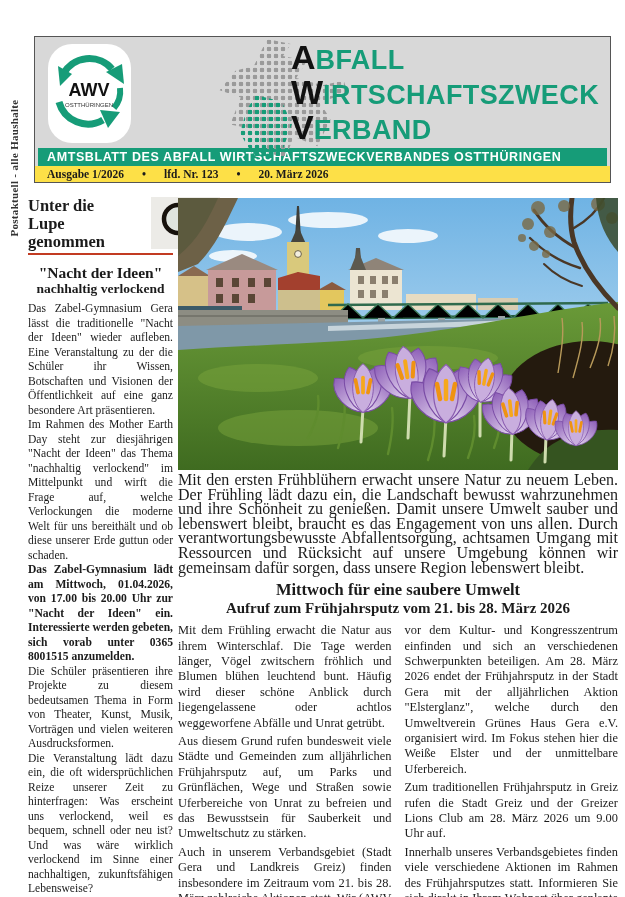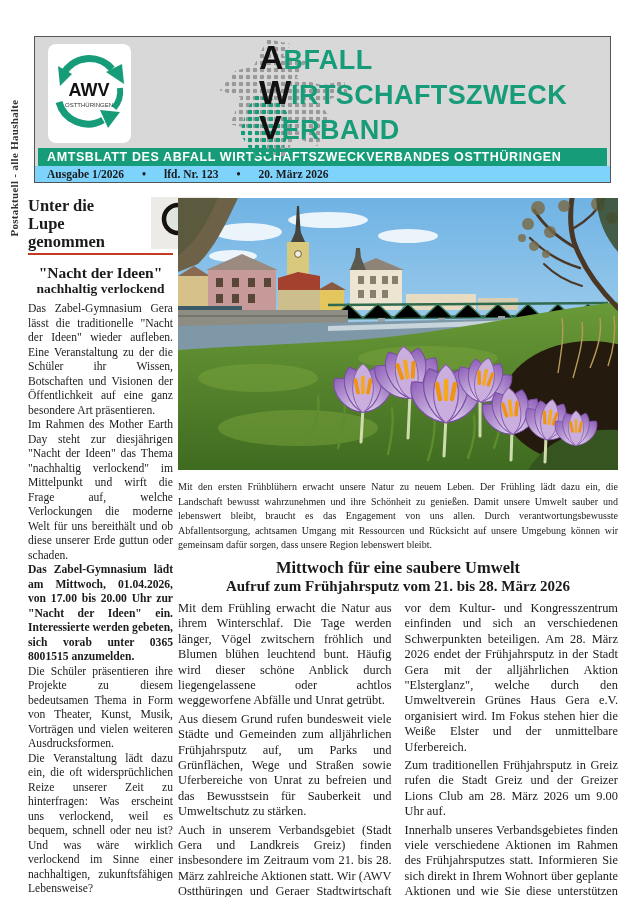--- a/index.html
+++ b/index.html
@@ -24,63 +24,63 @@
   }
 
   
   .header-box{
     left:34px;top:36px;width:577px;height:147px;
     border:1px solid #555;background:var(--header-grey);
   }
   .header-top{position:relative;height:111px;}
   .logo{
     position:absolute;left:13px;top:7px;width:83px;height:99px;
-    background:#fff;border-radius:8px;
+    background:#fff;border-radius:24px;
   }
   .map-dots{
     position:absolute;left:182px;top:2px;width:132px;height:122px;
     background-image:radial-gradient(circle at 3px 3px,#9a9a9a 2.1px,transparent 2.6px);
     background-size:7px 7px;
     clip-path:polygon(38% 0,56% 4%,50% 14%,68% 18%,60% 32%,80% 38%,96% 34%,99% 44%,78% 52%,86% 66%,76% 88%,58% 80%,52% 98%,36% 92%,28% 74%,10% 70%,18% 48%,2% 42%,14% 26%,28% 22%);
   }
   .map-dots-green{
     position:absolute;left:205px;top:58px;width:52px;height:64px;
     background-image:radial-gradient(circle at 3px 3px,var(--brand-green) 2.1px,transparent 2.6px);
     background-size:7px 7px;
     clip-path:polygon(30% 0,80% 10%,100% 45%,78% 95%,30% 100%,0 60%,12% 25%);
   }
-  .masthead{position:absolute;left:224px;top:3px;}
+  .masthead{position:absolute;left:256px;top:3px;}
   .title-line{height:35px;line-height:35px;white-space:nowrap;
     font-family:"Liberation Sans", sans-serif;font-weight:bold;}
   .title-line .ti{font-size:34px;color:#111;}
   .title-line .tr{font-size:27px;color:var(--brand-green);letter-spacing:.4px;}
   .banner{
     margin:0 3px;height:18px;line-height:18px;background:var(--brand-green);
     color:#fff;font-family:"Liberation Sans", sans-serif;font-weight:bold;
     font-size:12.5px;letter-spacing:.6px;padding-left:9px;white-space:nowrap;
   }
   .issue-line{
-    height:16px;background:#7dd3fc;display:flex;align-items:center;gap:18px;
+    height:16px;background:#fde047;display:flex;align-items:center;gap:18px;
     padding-left:12px;font-weight:bold;font-size:11.5px;
   }
 
   
   .left-col{left:28px;top:197px;width:145px;}
   .lupe-row{display:flex;border-bottom:2.5px solid var(--accent-red);padding-bottom:2px;gap:47px;}
   .lupe-heading{width:76px;font-weight:bold;font-size:16.5px;line-height:18px;}
   .magnifier{width:69px;height:52px;background:#ecebe7;}
   .art-title1{margin-top:9px;text-align:center;font-weight:bold;font-size:15.5px;line-height:17px;}
   .art-title2{text-align:center;font-weight:bold;font-size:13.5px;line-height:16px;margin-bottom:5px;}
   .left-body p{font-size:11.6px;line-height:14.5px;text-align:justify;}
   .left-body p.bold{font-weight:bold;}
 
   
   .main-area{left:178px;top:198px;width:440px;}
   .photo{width:440px;height:272px;display:block;}
-  .caption{margin-top:10px;font-size:10px;line-height:14.6px;text-align:justify;}
+  .caption{margin-top:3px;font-size:16px;line-height:14.6px;text-align:justify;}
   .headline{margin-top:5px;text-align:center;font-weight:bold;font-size:16.5px;line-height:19px;}
   .subheadline{text-align:center;font-weight:bold;font-size:15px;line-height:18px;}
   .cols{margin-top:6px;display:flex;gap:13px;}
   .col{width:213.5px;}
   .col p{font-size:12.4px;line-height:15.4px;text-align:justify;margin-bottom:3px;}
 </style>
 </head>
 <body>
 
 <div class="postal">Postaktuell - alle Haushalte</div>

